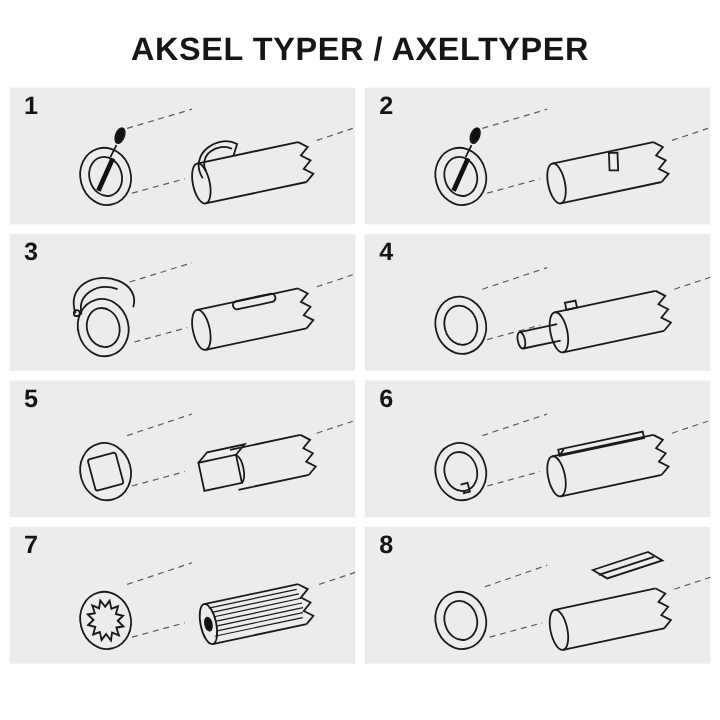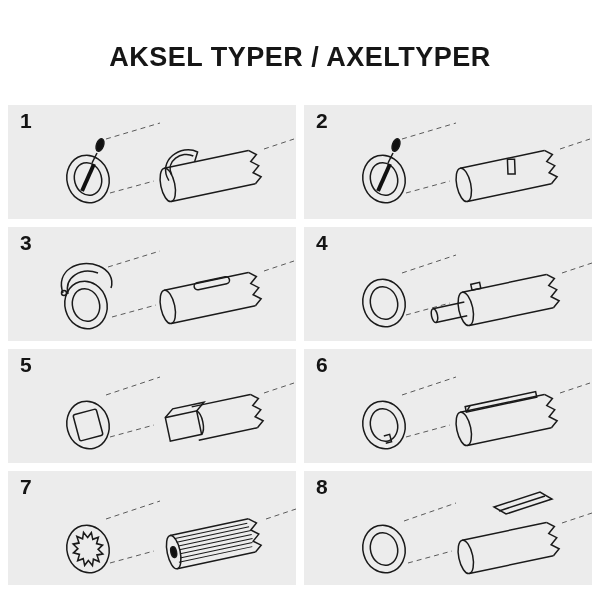--- a/index.html
+++ b/index.html
@@ -2,21 +2,21 @@
 <html><head>
 <meta charset="utf-8">
 <style>
   html,body{margin:0;padding:0;background:#ffffff;}
   .page{
     width:600px;height:600px;box-sizing:border-box;
     font-family:"Liberation Sans", sans-serif;
     background:#ffffff;overflow:hidden;
   }
   .title{
-    margin:16px;padding:26px 0 16px;text-align:center;
+    margin:0;padding:26px 0 16px;text-align:center;
     font-size:27px;font-weight:bold;color:#161616;letter-spacing:.5px;
   }
   .grid{
     display:grid;grid-template-columns:288px 288px;grid-auto-rows:114px;
     gap:8px;padding:0 8px;
   }
   .cell{background:#ececec;position:relative;}
   .num{
     position:absolute;top:4px;left:12px;z-index:2;
     font-size:21px;font-weight:bold;color:#141414;

